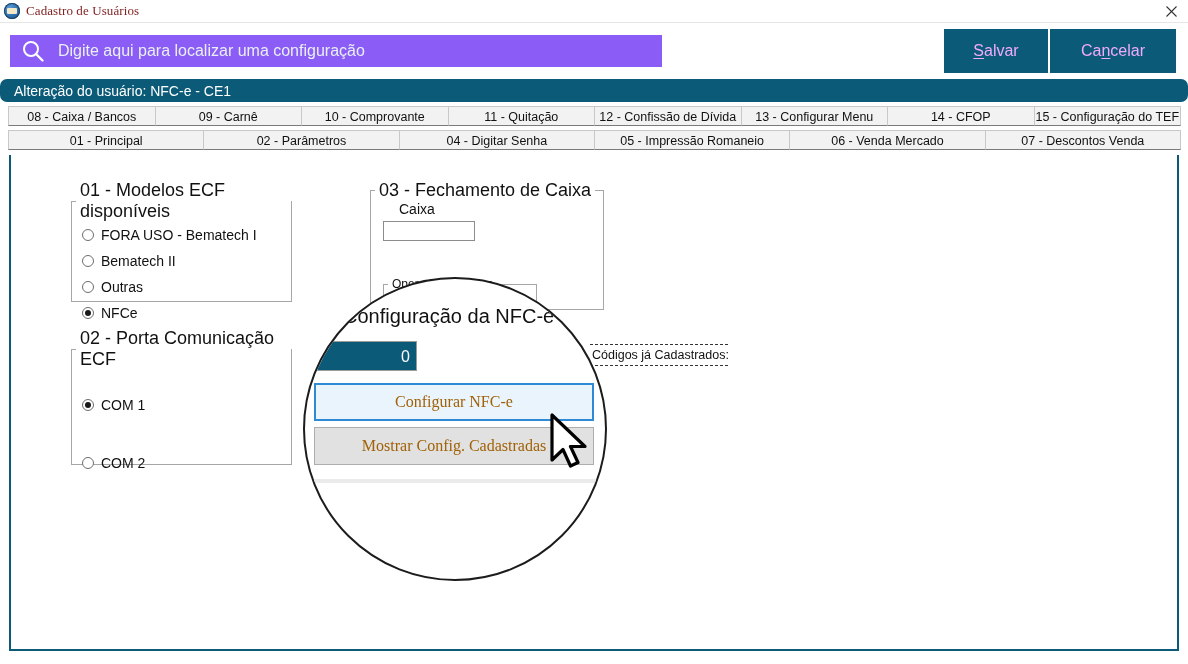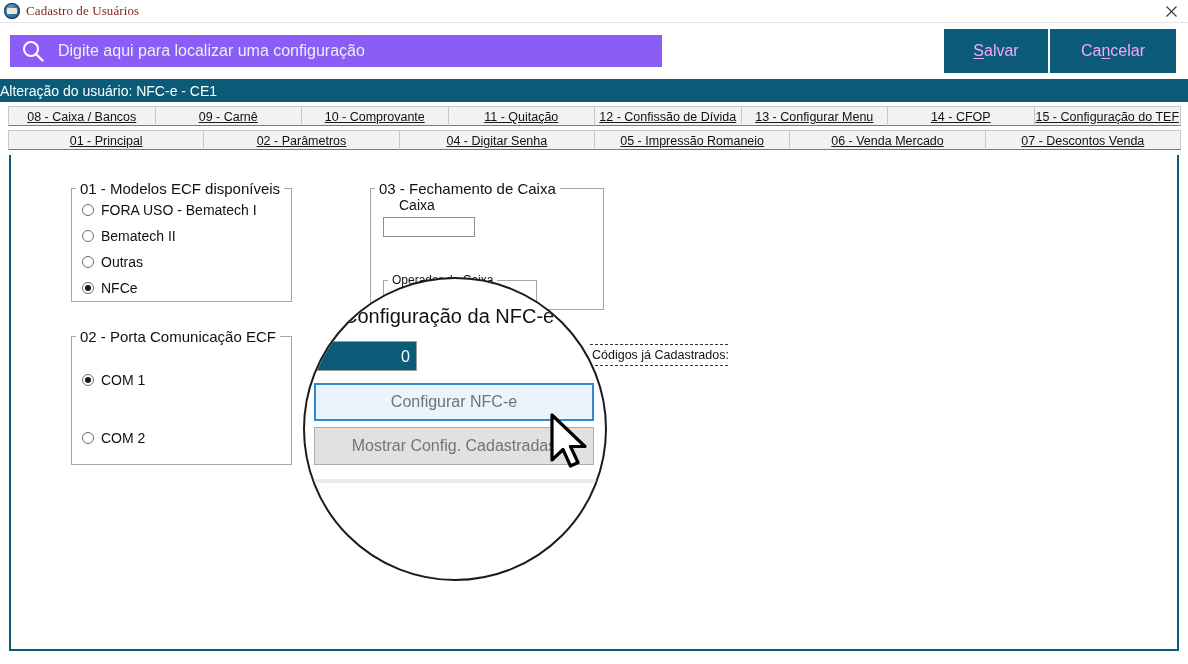--- a/index.html
+++ b/index.html
@@ -112,29 +112,30 @@
   #btn-cancelar { min-width: 126px; }
 
   
   .ctx-strip {
     height: 23px;
     background: #0b5a78;
     color: #ffffff;
     font-size: 14px;
     display: flex;
     align-items: center;
-    box-sizing: border-box;
+    padding-left: 14px;
+    box-sizing: border-box;
+    border-radius: 7px;
   }
 
   
   .tabs-wrap {
     background: #ffffff;
     padding: 3px 8px 0 8px;
     box-sizing: border-box;
-    text-decoration: underline;
   }
   .tabrow {
     display: flex;
     align-items: flex-end;
     height: 21px;
   }
   .tab {
     flex: 1 1 0;
     height: 20px;
     line-height: 20px;
@@ -176,21 +177,21 @@
 
   
   fieldset.grp {
     position: absolute;
     margin: 0;
     padding: 0;
     border: 1px solid #a6a6a6;
     background: transparent;
   }
   fieldset.grp > legend {
-    font-size: 15px;
+    font-size: 18px;
     color: #111;
     padding: 0 4px;
     margin-left: 4px;
   }
   fieldset.sub > legend { font-size: 12px; }
 
   .radio-row {
     display: flex;
     align-items: center;
     font-size: 14px;
@@ -296,23 +297,24 @@
   }
   .mag-btn {
     position: absolute;
     left: 9px;
     width: 280px;
     height: 38px;
     display: flex;
     align-items: center;
     justify-content: center;
     font-size: 16px;
-    color: #737373;
+    color: #a16207;
     box-sizing: border-box;
     cursor: default;
+    font-family: Liberation Serif, serif;
   }
   .mag-btn.primary {
     top: 104px;
     background: #eaf4fc;
     border: 2px solid #2f8ad6;
   }
   .mag-btn.secondary {
     top: 148px;
     background: #e1e1e1;
     border: 1px solid #adadad;

